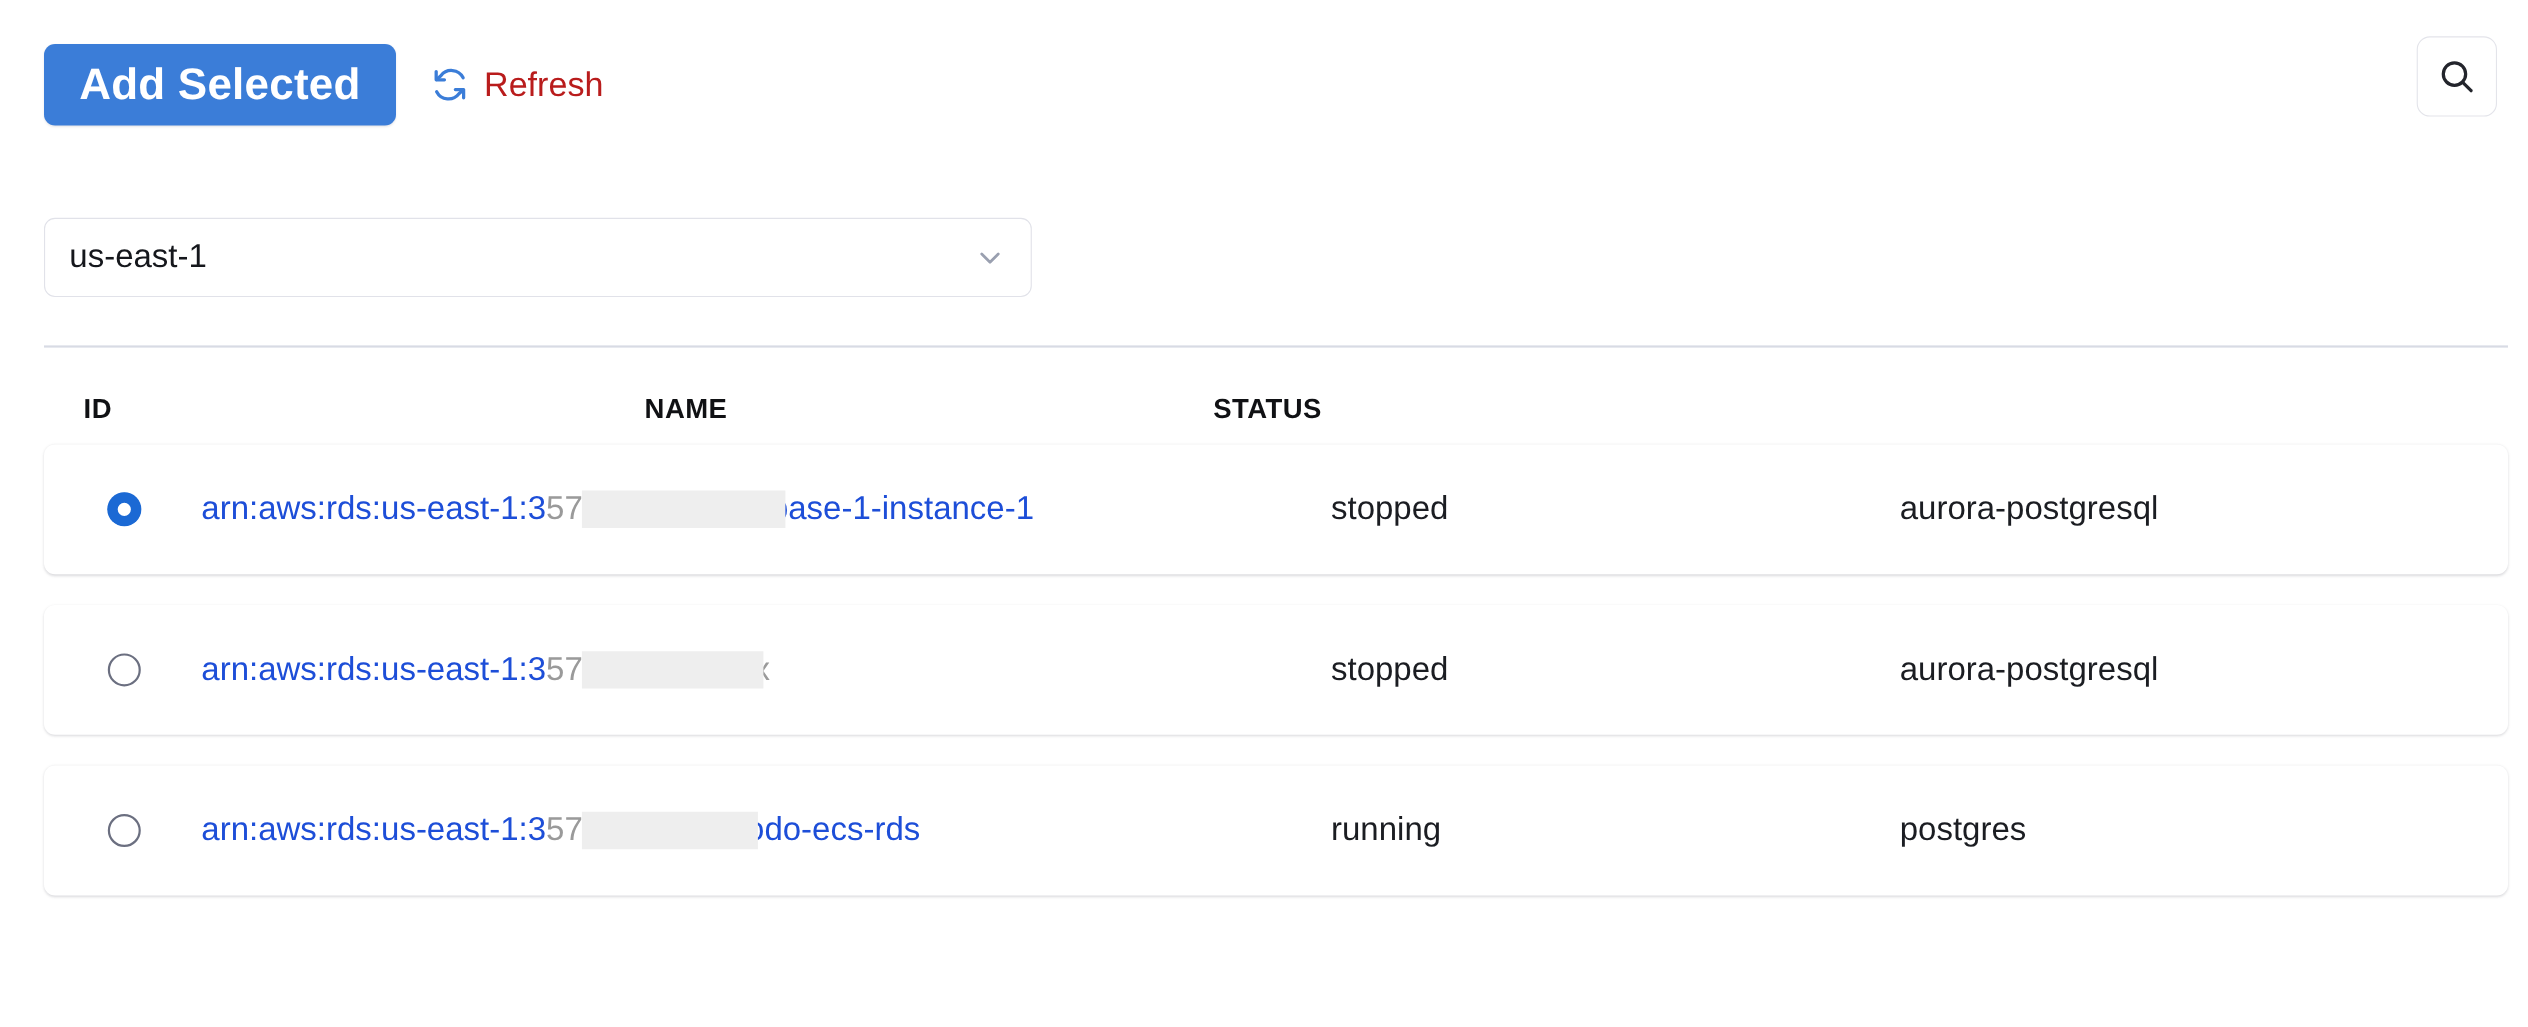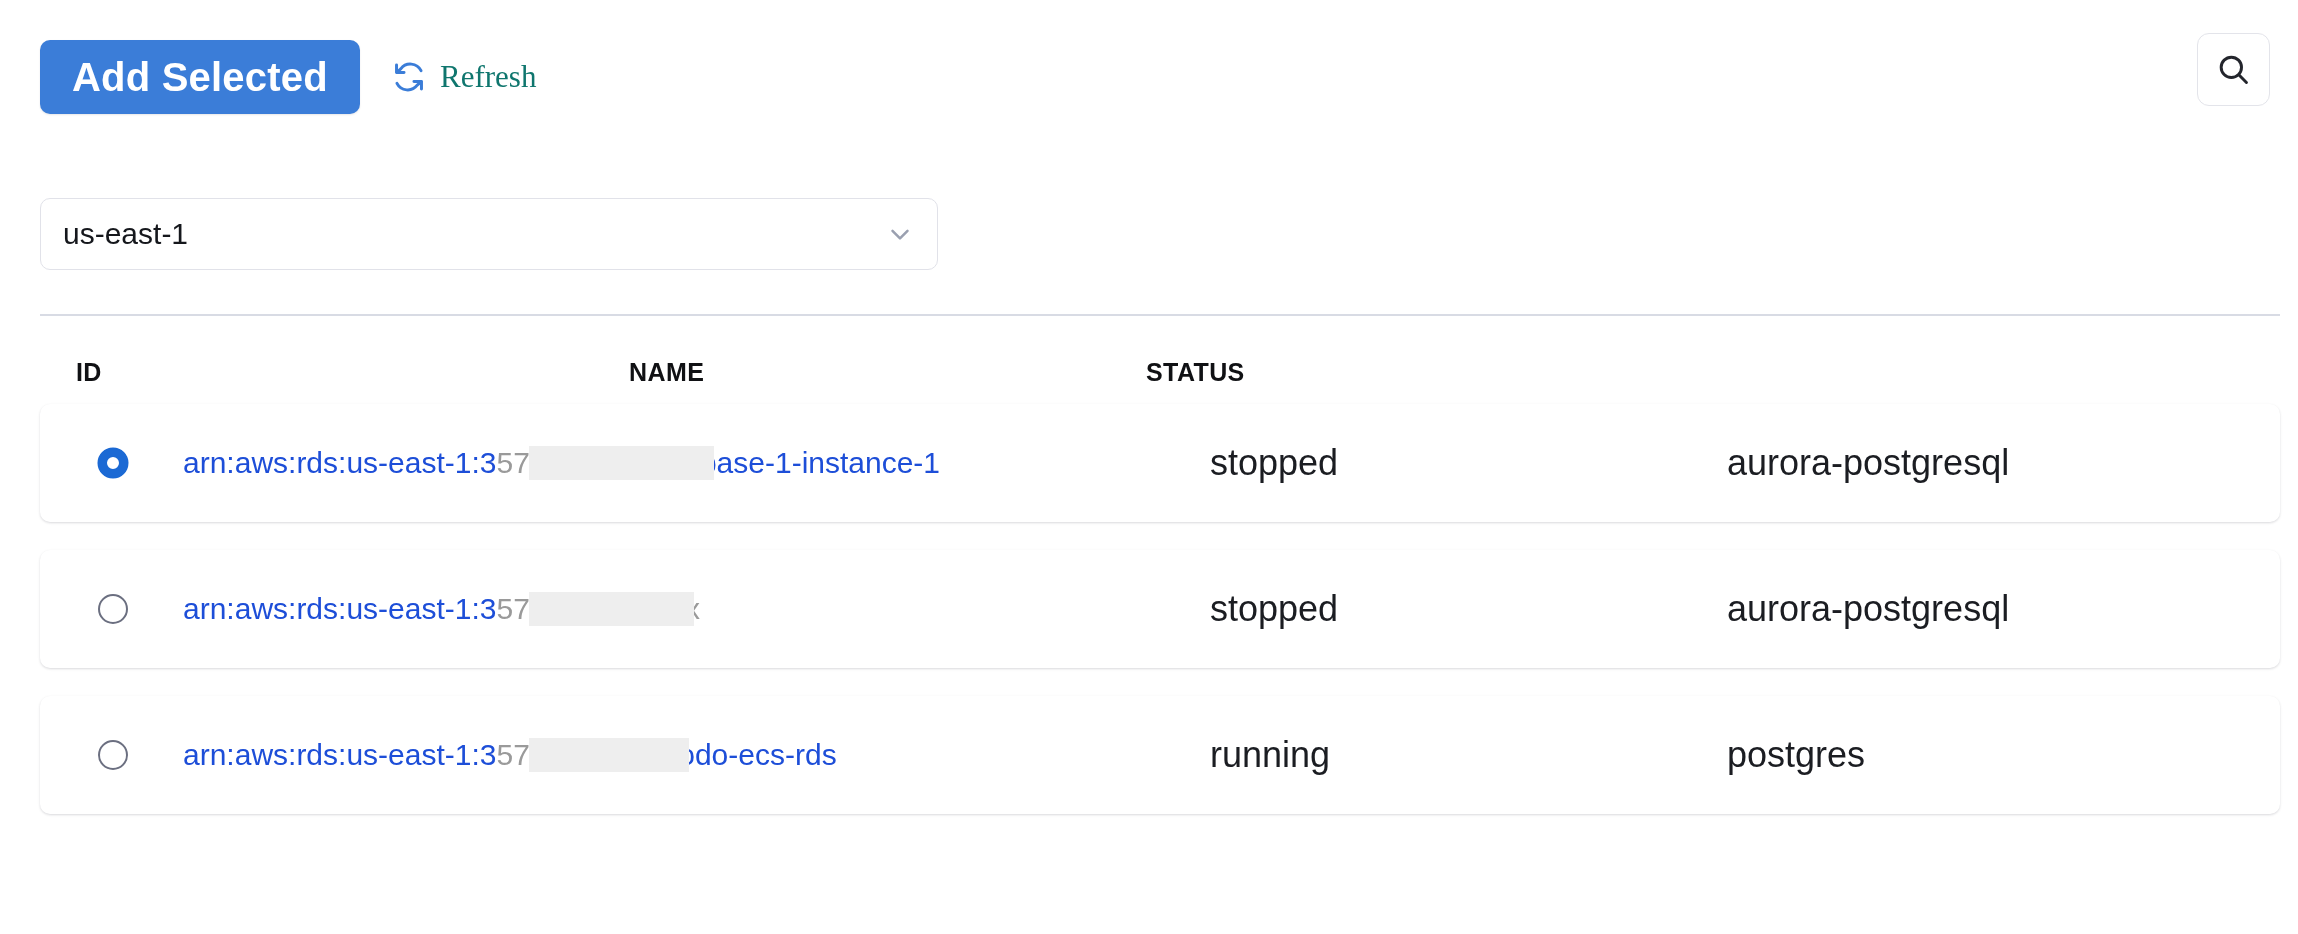--- a/index.html
+++ b/index.html
@@ -56,22 +56,22 @@
     position: absolute;
     left: 392px;
     top: 48px;
     height: 58px;
     display: flex;
     align-items: center;
     gap: 14px;
     background: transparent;
     border: none;
     padding: 0;
-    color: #0f766e;
-    font-family: Liberation Serif, serif;
+    color: #b91c1c;
+    font-family: Liberation Sans, sans-serif;
     font-size: 31px;
     font-weight: normal;
     cursor: pointer;
   }
   .btn-refresh .refresh-ico { display: block; width: 34px; height: 34px; }
 
   .btn-search {
     position: absolute;
     left: 2197px;
     top: 33px;
@@ -124,21 +124,21 @@
   }
 
   
   .table {
     position: absolute;
     left: 0;
     top: 340px;
     width: 2298px;
   }
   .col-id    { width: 510px; flex: none; }
-  .col-name  { width: 517px; flex: none; margin-left: 43px; }
+  .col-name  { width: 517px; flex: none; }
   .col-status{ width: 517px; flex: none; }
   .col-type  { flex: 1 1 auto; }
 
   .thead {
     display: flex;
     align-items: center;
     height: 64px;
     padding-left: 76px;
     padding-right: 40px;
   }
@@ -177,21 +177,21 @@
     position: relative;
   }
   .radio.checked {
     border: 9px solid #1b69d4;
     background: #ffffff;
     box-shadow: 0 0 0 0.5px #1b69d4;
   }
   .radio-cell { width: 85px; flex: none; display: flex; align-items: center; }
 
   .cell {
-    font-size: 36px;
+    font-size: 30px;
     color: #1b1d22;
     font-family: "Liberation Sans", sans-serif;
     white-space: nowrap;
     overflow: hidden;
   }
 
   
   .arn-cell {
     width: 1027px;
     flex: none;

